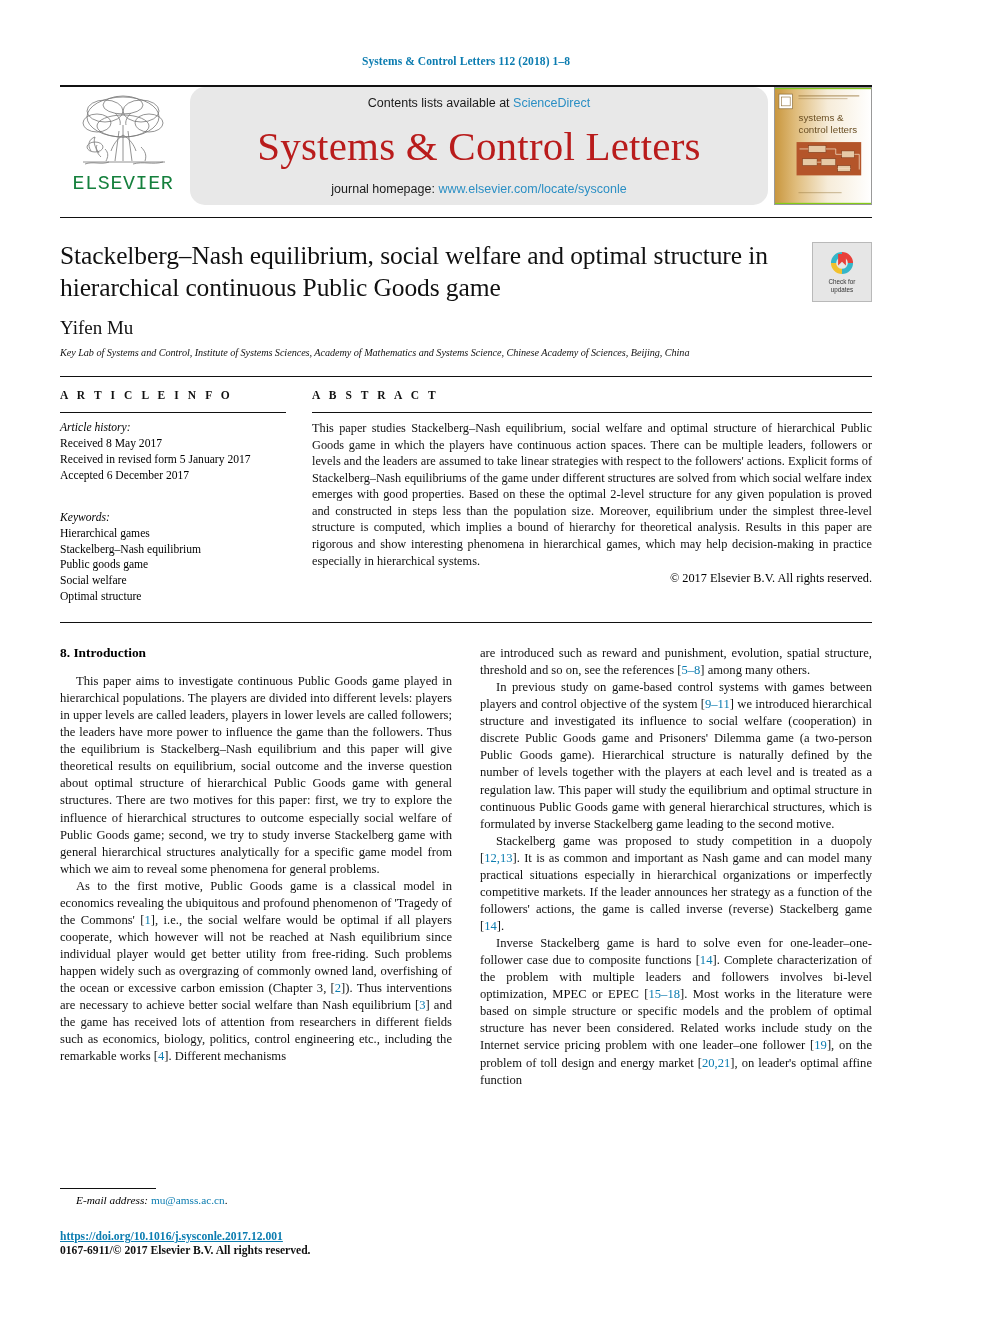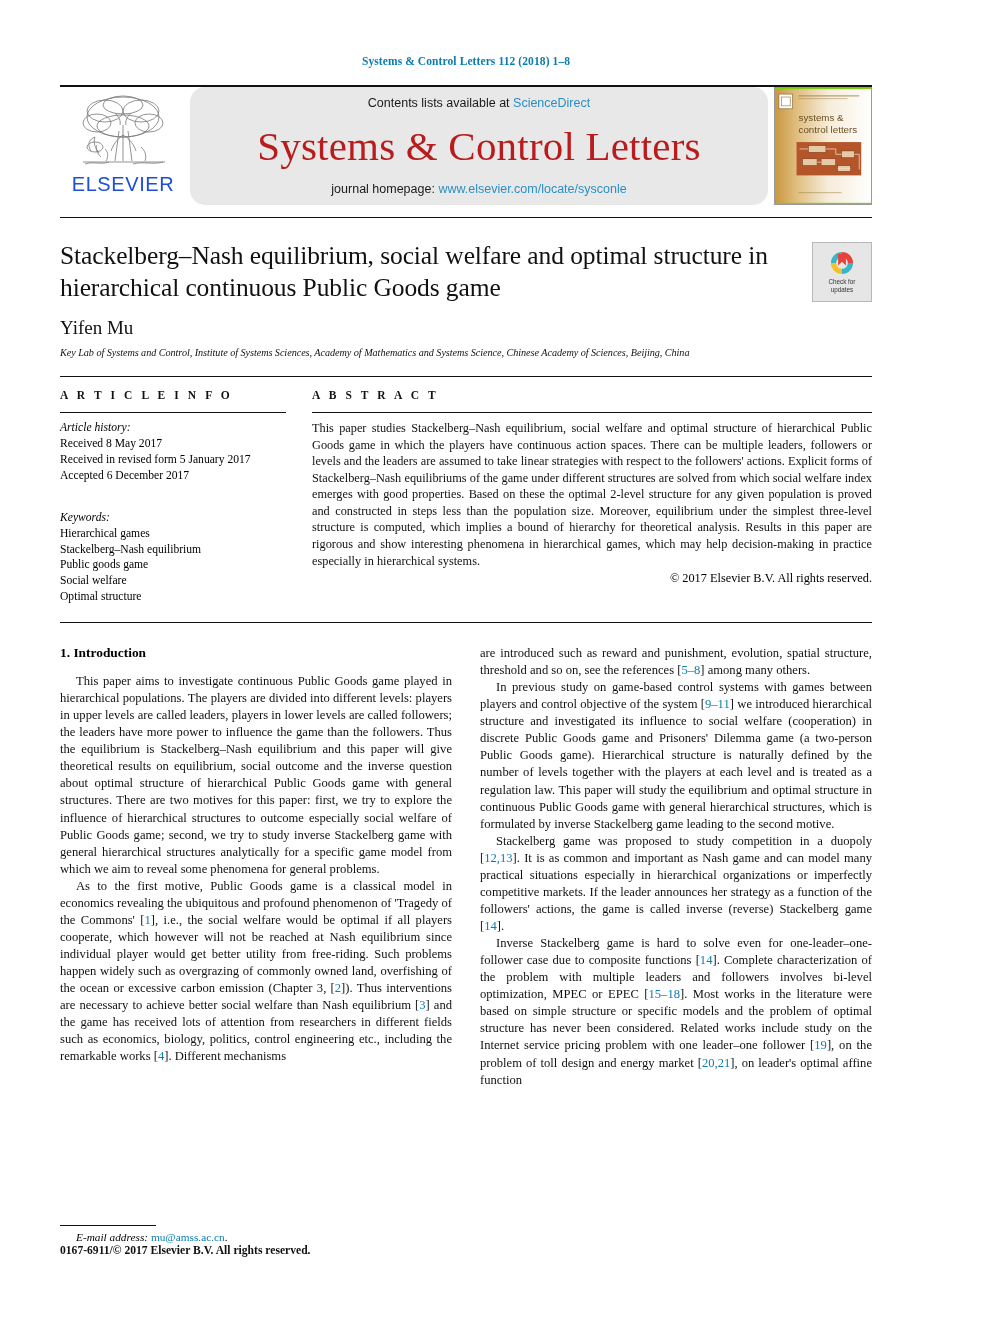--- a/index.html
+++ b/index.html
@@ -47,22 +47,22 @@
     flex: 0 0 126px;
     display: flex;
     flex-direction: column;
     align-items: center;
     justify-content: flex-start;
     padding-top: 4px;
     box-sizing: border-box;
   }
   .elsevier-tree { width: 96px; height: 82px; }
   .elsevier-word {
-    color: #1d4ed8;
-    font-family: Liberation Sans, sans-serif;
+    color: #15803d;
+    font-family: Liberation Mono, monospace;
     font-size: 20px;
     letter-spacing: .6px;
     line-height: 1;
     margin-top: 1px;
   }
   .masthead-center {
     flex: 1 1 auto;
     background: #e8e8e8;
     display: flex;
     flex-direction: column;
@@ -378,35 +378,36 @@
       <div class="abs-rule"></div>
       <div class="abstract-text">This paper studies Stackelberg–Nash equilibrium, social welfare and optimal structure of hierarchical Public Goods game in which the players have continuous action spaces. There can be multiple leaders, followers or levels and the leaders are assumed to take linear strategies with respect to the followers' actions. Explicit forms of Stackelberg–Nash equilibriums of the game under different structures are solved from which social welfare index emerges with good properties. Based on these the optimal 2-level structure for any given population is proved and constructed in steps less than the population size. Moreover, equilibrium under the simplest three-level structure is computed, which implies a bound of hierarchy for theoretical analysis. Results in this paper are rigorous and show interesting phenomena in hierarchical games, which may help decision-making in practice especially in hierarchical systems.</div>
       <div class="copyright">© 2017 Elsevier B.V. All rights reserved.</div>
     </div>
   </div>
 
   <div class="body-rule"></div>
   <div class="columns">
 
     <div class="col">
-      <h2 class="sec-head">1. Introduction</h2>
+      <h2 class="sec-head">8. Introduction</h2>
       <p class="body-p">This paper aims to investigate continuous Public Goods game played in hierarchical populations. The players are divided into different levels: players in upper levels are called leaders, players in lower levels are called followers; the leaders have more power to influence the game than the followers. Thus the equilibrium is Stackelberg–Nash equilibrium and this paper will give theoretical results on equilibrium, social outcome and the inverse question about optimal structure of hierarchical Public Goods game with general structures. There are two motives for this paper: first, we try to explore the influence of hierarchical structures to outcome especially social welfare of Public Goods game; second, we try to study inverse Stackelberg game with general hierarchical structures analytically for a specific game model from which we aim to reveal some phenomena for general problems.</p>
       <p class="body-p">As to the first motive, Public Goods game is a classical model in economics revealing the ubiquitous and profound phenomenon of 'Tragedy of the Commons' [<span class="ref" style="color:#0b7cb0">1</span>], i.e., the social welfare would be optimal if all players cooperate, which however will not be reached at Nash equilibrium since individual player would get better utility from free-riding. Such problems happen widely such as overgrazing of commonly owned land, overfishing of the ocean or excessive carbon emission (Chapter 3, [<span class="ref" style="color:#0b7cb0">2</span>]). Thus interventions are necessary to achieve better social welfare than Nash equilibrium [<span class="ref" style="color:#0b7cb0">3</span>] and the game has received lots of attention from researchers in different fields such as economics, biology, politics, control engineering etc., including the remarkable works [<span class="ref" style="color:#0b7cb0">4</span>]. Different mechanisms</p>
     </div>
 
     <div class="col">
       <p class="body-p cont">are introduced such as reward and punishment, evolution, spatial structure, threshold and so on, see the references [<span class="ref" style="color:#0b7cb0">5–8</span>] among many others.</p>
       <p class="body-p">In previous study on game-based control systems with games between players and control objective of the system [<span class="ref" style="color:#0b7cb0">9–11</span>] we introduced hierarchical structure and investigated its influence to social welfare (cooperation) in discrete Public Goods game and Prisoners' Dilemma game (a two-person Public Goods game). Hierarchical structure is naturally defined by the number of levels together with the players at each level and is treated as a regulation law. This paper will study the equilibrium and optimal structure in continuous Public Goods game with general hierarchical structures, which is formulated by inverse Stackelberg game leading to the second motive.</p>
       <p class="body-p">Stackelberg game was proposed to study competition in a duopoly [<span class="ref" style="color:#0b7cb0">12,13</span>]. It is as common and important as Nash game and can model many practical situations especially in hierarchical organizations or imperfectly competitive markets. If the leader announces her strategy as a function of the followers' actions, the game is called inverse (reverse) Stackelberg game [<span class="ref" style="color:#0b7cb0">14</span>].</p>
       <p class="body-p">Inverse Stackelberg game is hard to solve even for one-leader–one-follower case due to composite functions [<span class="ref" style="color:#0b7cb0">14</span>]. Complete characterization of the problem with multiple leaders and followers involves bi-level optimization, MPEC or EPEC [<span class="ref" style="color:#0b7cb0">15–18</span>]. Most works in the literature were based on simple structure or specific models and the problem of optimal structure has never been considered. Related works include study on the Internet service pricing problem with one leader–one follower [<span class="ref" style="color:#0b7cb0">19</span>], on the problem of toll design and energy market [<span class="ref" style="color:#0b7cb0">20,21</span>], on leader's optimal affine function</p>
     </div>
   </div>
 
   <div class="footer-zone">
     <div class="fn-rule"></div>
     <div class="fn-line">
       <span class="ital">E-mail address:</span>
       <span class="mail">mu@amss.ac.cn</span><span>.</span>
     </div>
+    <div class="doi-line">https://doi.org/10.1016/j.sysconle.2017.12.001</div>
     <div class="issn-line">0167-6911/© 2017 Elsevier B.V. All rights reserved.</div>
   </div>
 
 </div>
 
 </body></html>

